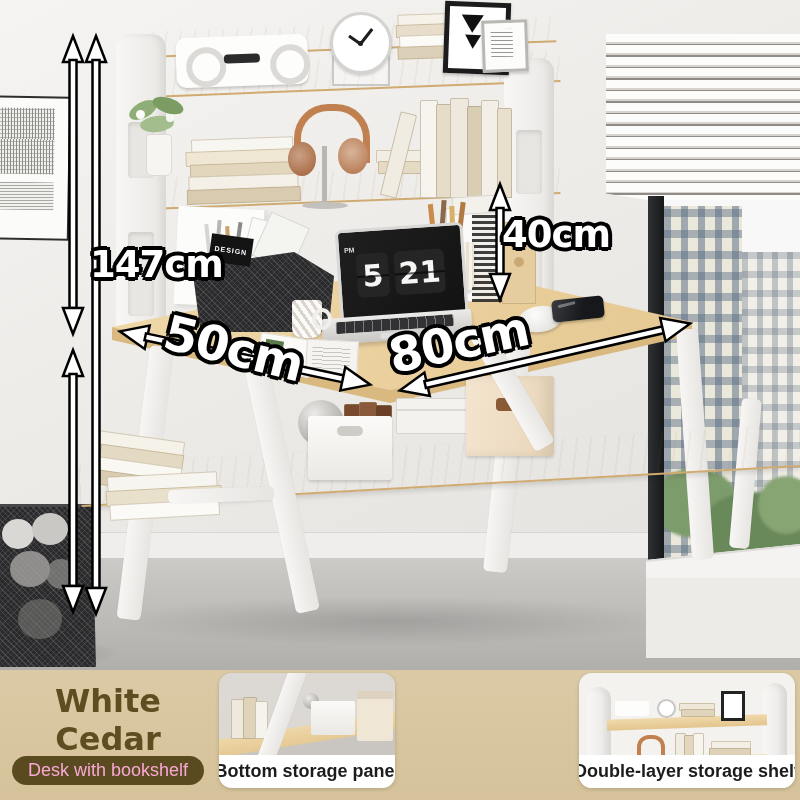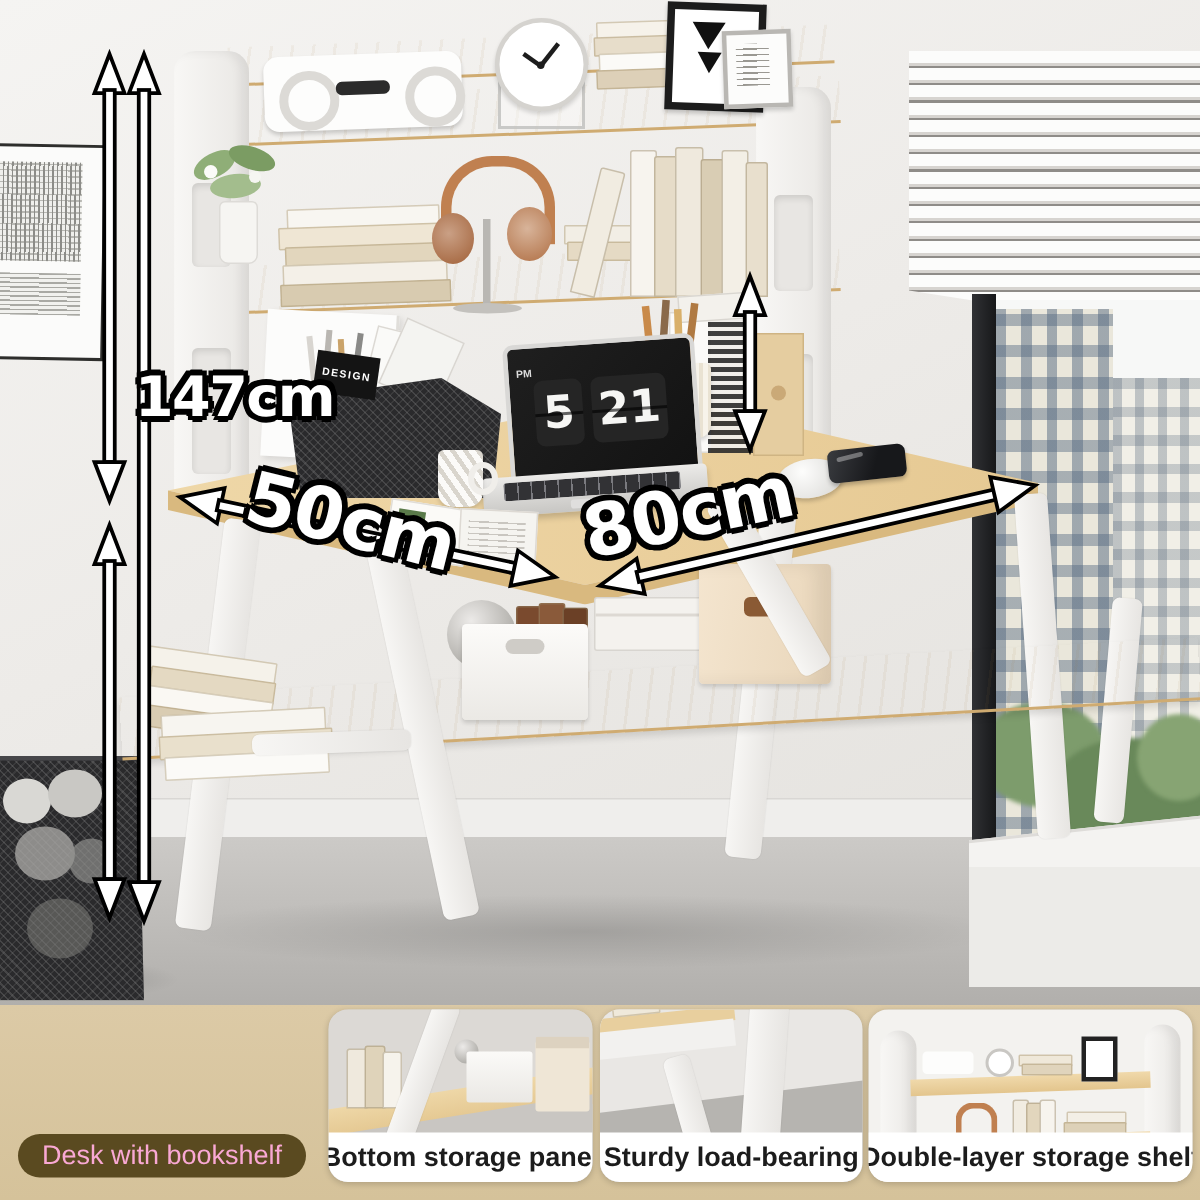--- a/index.html
+++ b/index.html
@@ -275,54 +275,46 @@
       <polygon points="373,358 345,346 345,370" fill="#fff" stroke="#000" stroke-width="2.5"></polygon>
     </g>
     <g transform="rotate(-13 545 357)">
       <polygon points="396,357 424,345 424,369" fill="#fff" stroke="#000" stroke-width="2.5"></polygon>
       <rect x="422" y="353.5" width="246" height="7" fill="#fff" stroke="#000" stroke-width="2.5"></rect>
       <polygon points="694,357 666,345 666,369" fill="#fff" stroke="#000" stroke-width="2.5"></polygon>
     </g>
   </svg>
 
   <div class="dim" style="left:90px;top:243px;font-size:37px;">147cm</div>
+  <div class="dim" style="left:502px;top:213px;font-size:37px;">40cm</div>
   <div class="dim" style="left:163px;top:320px;font-size:48px;transform:rotate(14deg);">50cm</div>
   <div class="dim" style="left:388px;top:314px;font-size:48px;transform:rotate(-12deg);">80cm</div>
 
   <div class="ab footer">
     <div class="ab" style="left:0;top:0;width:216px;height:130px;">
+      <div class="ab ptitle" style="left:0;top:12px;width:216px;font-size:32px;">White Cedar</div>
       <div class="ab" style="left:0;top:86px;width:216px;display:flex;justify-content:center;">
         <span class="pill">Desk with bookshelf</span>
       </div>
     </div>
 
     <div class="card" style="left:219px;top:3px;width:176px;height:115px;">
       <div style="position:absolute;left:0;top:0;width:176px;height:115px;background:#dcd9d5;"></div>
       <div style="position:absolute;left:-12px;top:52px;width:210px;height:24px;background:linear-gradient(#eed7a7,#e2c48c);transform:rotate(-9deg);"></div>
       <div style="position:absolute;left:-14px;top:70px;width:214px;height:60px;background:#c9c6c2;transform:rotate(-9deg);"></div>
       <div class="ab vslab" style="left:12px;top:26px;width:12px;height:38px;background:#efe9dd;"></div>
       <div class="ab vslab" style="left:24px;top:24px;width:12px;height:40px;background:#dfd3ba;"></div>
       <div class="ab vslab" style="left:36px;top:28px;width:11px;height:36px;background:#f6f3ec;"></div>
       <div style="position:absolute;left:84px;top:20px;width:16px;height:16px;border-radius:50%;background:radial-gradient(circle at 35% 30%,#eceae8,#9b9993);"></div>
       <div style="position:absolute;left:92px;top:28px;width:44px;height:34px;background:linear-gradient(#fbfaf8,#eae8e4);border-radius:2px;"></div>
       <div style="position:absolute;left:138px;top:18px;width:36px;height:42px;background:#efe6d6;border-top:8px solid #ddd2c0;border-radius:2px;"></div>
       <div class="legbar" style="position:absolute;left:54px;top:-8px;width:18px;height:100px;transform:rotate(20deg);"></div>
       <div class="card-label">Bottom storage panel</div>
     </div>
 
-    <div class="card" style="left:400px;top:3px;width:175px;height:115px;">
-      <div style="position:absolute;left:0;top:0;width:175px;height:115px;background:#e9e7e4;"></div>
-      <div style="position:absolute;left:-10px;top:58px;width:200px;height:70px;background:#b6b4b0;transform:rotate(-7deg);"></div>
-      <div style="position:absolute;left:-6px;top:2px;width:96px;height:10px;background:#e8cf9e;transform:rotate(-6deg);"></div>
-      <div style="position:absolute;left:-6px;top:11px;width:96px;height:18px;background:#f2f1ef;transform:rotate(-6deg);"></div>
-      <div class="ab hslab" style="left:8px;top:-6px;width:30px;height:8px;background:#efe9db;transform:rotate(-6deg);"></div>
-      <div class="legbar" style="position:absolute;left:96px;top:-6px;width:26px;height:124px;transform:rotate(4deg);"></div>
-      <div class="legbar" style="position:absolute;left:52px;top:30px;width:18px;height:80px;transform:rotate(-16deg);"></div>
-      <div class="card-label">Sturdy load-bearing</div>
-    </div>
 
     <div class="card" style="left:579px;top:3px;width:216px;height:115px;">
       <div style="position:absolute;left:0;top:0;width:216px;height:115px;background:#f3f2ef;"></div>
       <div class="post" style="position:absolute;left:8px;top:14px;width:24px;height:92px;"></div>
       <div class="post" style="position:absolute;left:184px;top:10px;width:24px;height:96px;"></div>
       <div style="position:absolute;left:28px;top:44px;width:160px;height:11px;background:linear-gradient(#f0d9ab,#e3c58d);transform:rotate(-2deg);"></div>
       <div style="position:absolute;left:28px;top:84px;width:160px;height:11px;background:linear-gradient(#f0d9ab,#e3c58d);transform:rotate(-2deg);"></div>
       <div style="position:absolute;left:36px;top:28px;width:34px;height:15px;background:#fdfdfc;border-radius:3px;"></div>
       <div style="position:absolute;left:78px;top:26px;width:15px;height:15px;border-radius:50%;background:#fff;border:2px solid #c9c7c3;"></div>
       <div class="ab hslab" style="left:100px;top:30px;width:34px;height:6px;background:#efe8d9;"></div>

